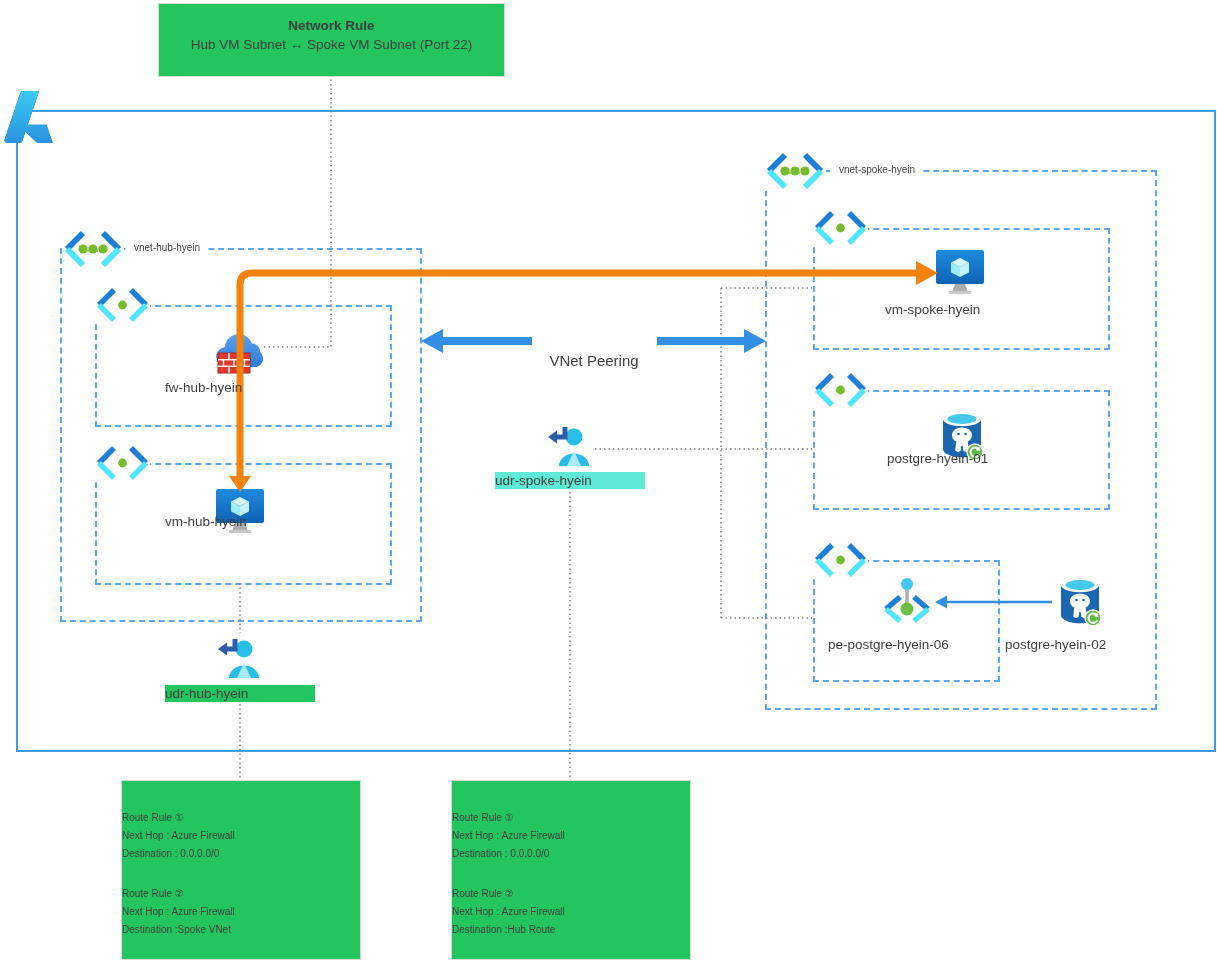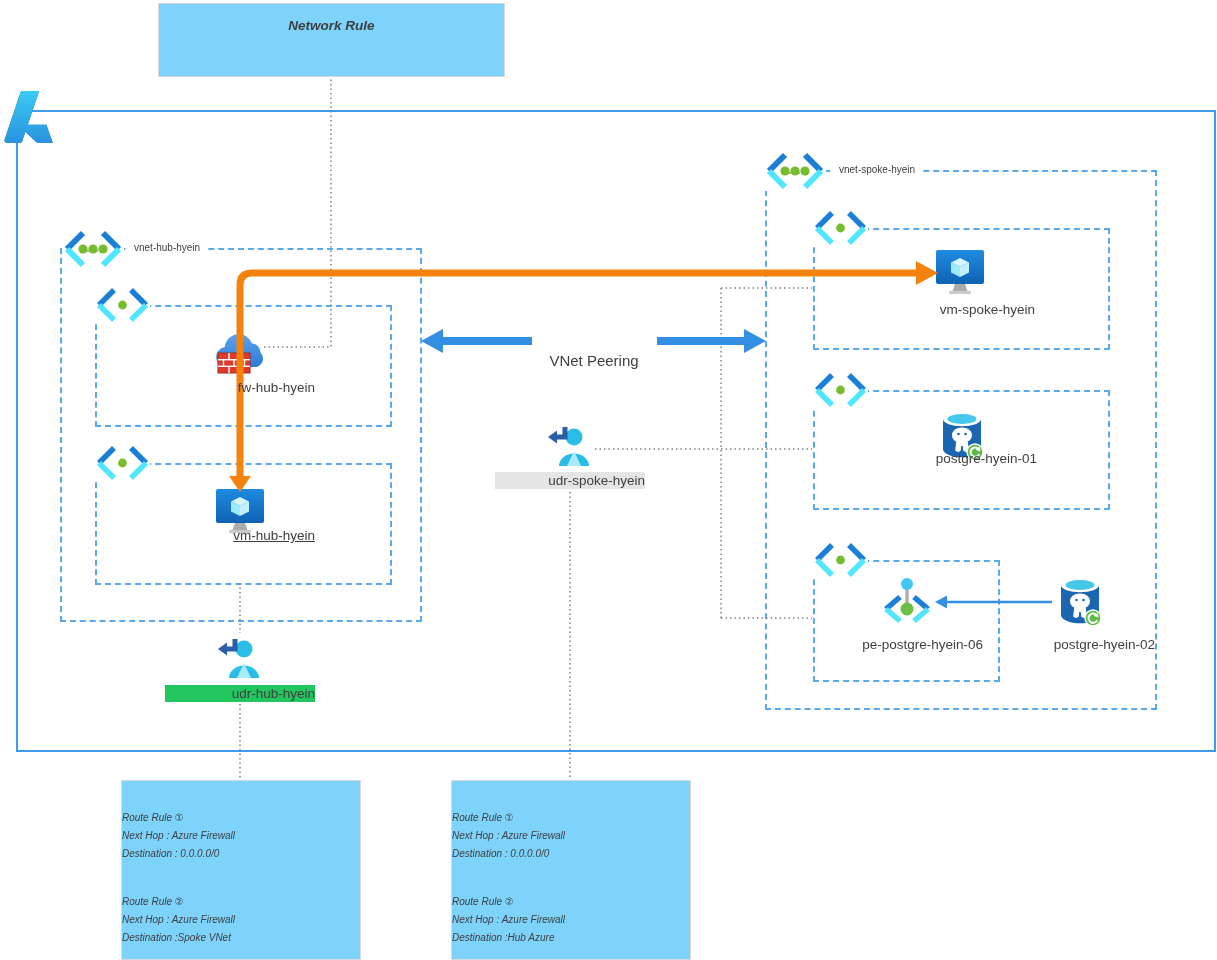--- a/index.html
+++ b/index.html
@@ -4,28 +4,28 @@
 <style>
   html,body{margin:0;padding:0;background:#fff;}
   #canvas{
     position:relative;width:1217px;height:960px;overflow:hidden;
     font-family:"Liberation Sans","DejaVu Sans",sans-serif;color:#3f3f3f;background:#fff;
   }
   .abs{position:absolute;}
   .outer-box{border:2px solid #3e9bf0;}
   .vnet-box{border:2px dashed #5aa7f2;}
   .subnet-box{border:2px dashed #5aa7f2;}
-  .note-box{background:#7dd3fc;border:1px solid #d9d9d9;text-align:center;font-style:italic;}
+  .note-box{background:#22c55e;border:1px solid #d9d9d9;text-align:center;}
   .vnet-label{font-size:10px;background:#fff;padding:0 6px;white-space:nowrap;line-height:20px;}
-  .node-label{font-size:13.5px;text-align:right;white-space:nowrap;line-height:17px;}
+  .node-label{font-size:13.5px;text-align:left;white-space:nowrap;line-height:17px;}
   .peering-label{font-size:15px;text-align:center;white-space:nowrap;background:#fff;padding:0 4px;margin-top:20px;}
   .note-title{font-weight:bold;font-size:13.5px;line-height:19px;padding-top:12px;}
   .note-sub{font-size:13.5px;line-height:19px;}
   .route-line{font-size:10px;line-height:18px;text-align:left;}
-  .route-group2{margin-top:30px;}
+  .route-group2{margin-top:22px;}
   .icon-wrap{background:#fff;}
   svg{display:block;}
   .overlay{pointer-events:none;}
 </style>
 </head>
 <body>
 
 <div id="canvas">
 
   <div class="abs outer-box" style="left:16px;top:110px;width:1196px;height:638px;"></div>
@@ -281,45 +281,46 @@
     <g>
       <line x1="1052" y1="602" x2="945" y2="602" stroke="#338FE3" stroke-width="2.5"></line>
       <polygon points="947,595.5 947,608.5 935,602" fill="#338FE3"></polygon>
     </g>
   </svg>
 
   <div class="abs vnet-label" style="left:128px;top:238px;">vnet-hub-hyein</div>
   <div class="abs vnet-label" style="left:833px;top:160px;">vnet-spoke-hyein</div>
 
   <div class="abs node-label" style="left:165px;top:379px;width:150px;">fw-hub-hyein</div>
-  <div class="abs node-label" style="left:165px;top:527px;width:150px;text-decoration:underline;">vm-hub-hyein</div>
+  <div class="abs node-label" style="left:165px;top:513px;width:150px;">vm-hub-hyein</div>
   <div class="abs node-label" style="left:165px;top:685px;width:150px;background:#22c55e;">udr-hub-hyein</div>
-  <div class="abs node-label" style="left:495px;top:472px;width:150px;background:#e5e5e5;">udr-spoke-hyein</div>
+  <div class="abs node-label" style="left:495px;top:472px;width:150px;background:#5eead4;">udr-spoke-hyein</div>
   <div class="abs node-label" style="left:885px;top:301px;width:150px;">vm-spoke-hyein</div>
   <div class="abs node-label" style="left:887px;top:450px;width:150px;">postgre-hyein-01</div>
   <div class="abs node-label" style="left:828px;top:636px;width:155px;">pe-postgre-hyein-06</div>
   <div class="abs node-label" style="left:1005px;top:636px;width:150px;">postgre-hyein-02</div>
 
   <div class="abs peering-label" style="left:528px;top:332px;width:124px;">VNet Peering</div>
 
   <div class="abs note-box" style="left:158px;top:3px;width:345px;height:72px;">
     <div class="note-title">Network Rule</div>
+    <div class="note-sub">Hub VM Subnet ↔ Spoke VM Subnet (Port 22)</div>
   </div>
 
   <div class="abs note-box" style="left:121px;top:780px;width:240px;height:180px;padding-top:28px;box-sizing:border-box;">
     <div class="route-line">Route Rule ①</div>
     <div class="route-line">Next Hop : Azure Firewall</div>
     <div class="route-line">Destination : 0.0.0.0/0</div>
     <div class="route-line route-group2">Route Rule ②</div>
     <div class="route-line">Next Hop : Azure Firewall</div>
     <div class="route-line">Destination :Spoke VNet</div>
   </div>
 
   <div class="abs note-box" style="left:451px;top:780px;width:240px;height:180px;padding-top:28px;box-sizing:border-box;">
     <div class="route-line">Route Rule ①</div>
     <div class="route-line">Next Hop : Azure Firewall</div>
     <div class="route-line">Destination : 0.0.0.0/0</div>
     <div class="route-line route-group2">Route Rule ②</div>
     <div class="route-line">Next Hop : Azure Firewall</div>
-    <div class="route-line">Destination :Hub Azure</div>
+    <div class="route-line">Destination :Hub Route</div>
   </div>
 
 </div>
 
 </body></html>

